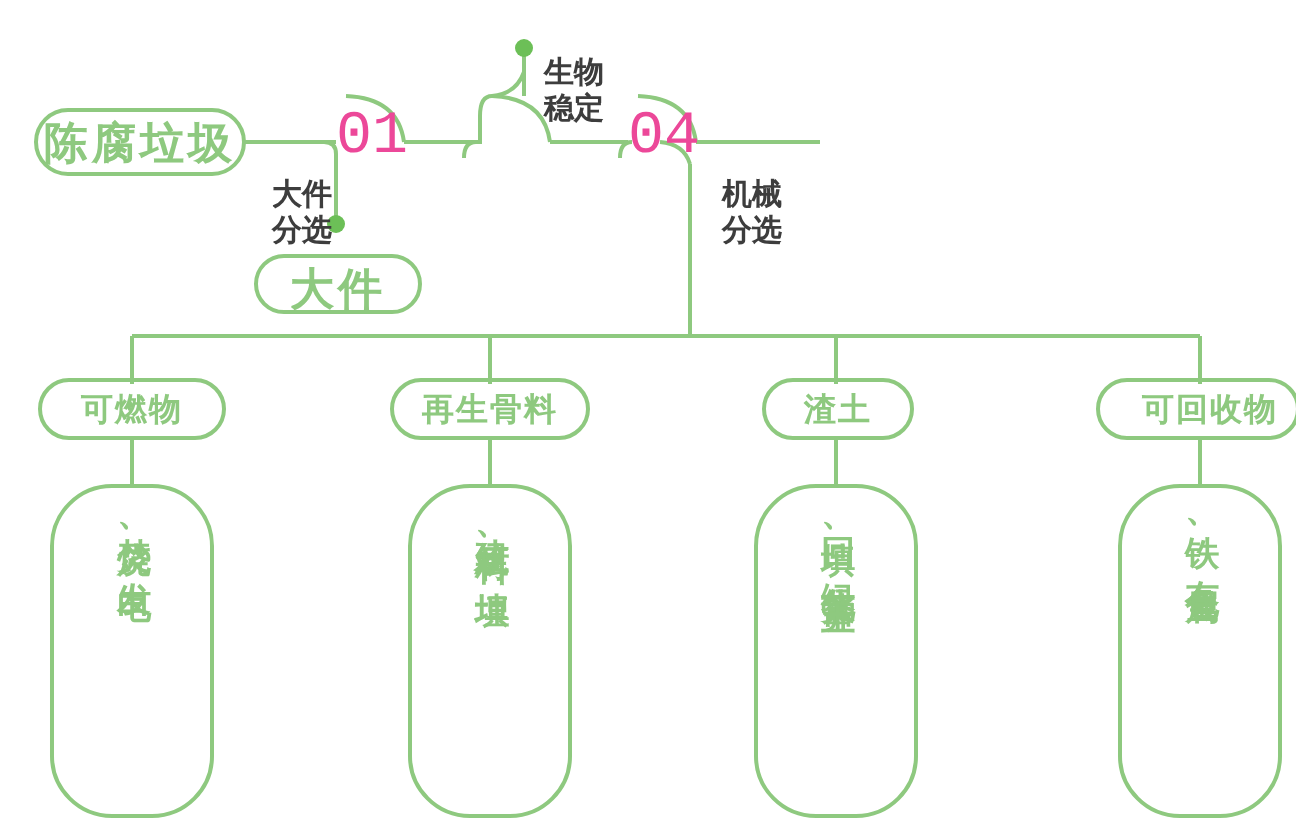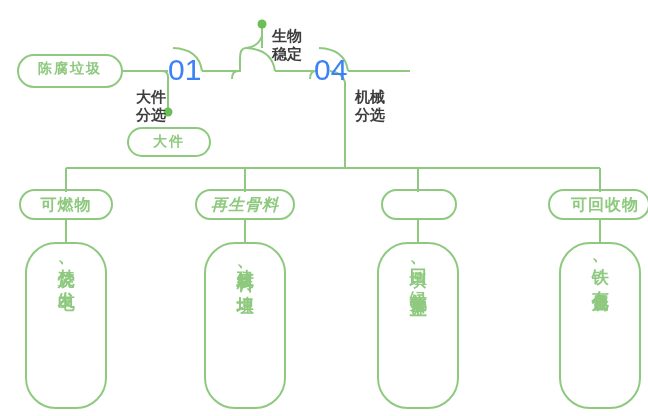--- a/index.html
+++ b/index.html
@@ -36,36 +36,36 @@
   }
   
   .annot {
     color: #3d3d3d;
     font-size: 15px;
     font-weight: 600;
     text-align: left;
   }
   
   .stage-num {
-    color: #3b82f6;
+    color: #ec4899;
     font-size: 30px;
     font-weight: 400;
     letter-spacing: 0px;
-    font-family: Liberation Sans, sans-serif;
+    font-family: Liberation Mono, monospace;
   }
   
   .pill-text {
     color: #8ec97f;
     font-size: 16px;
     font-weight: 600;
     letter-spacing: 1px;
   }
   .pill-text-lg {
     color: #8ec97f;
-    font-size: 14px;
+    font-size: 22px;
     font-weight: 600;
     letter-spacing: 2px;
   }
   
   .vbox-text {
     color: #8ec97f;
     font-size: 17px;
     font-weight: 600;
     writing-mode: vertical-rl;
     text-orientation: upright;
@@ -148,27 +148,28 @@
 
   <div class="lbl pill-text-lg" style="left:18px; top:60px; width:104px; text-align:center;">陈腐垃圾</div>
 
   <div class="lbl stage-num" style="left:168px; top:52px;">01</div>
   <div class="lbl stage-num" style="left:314px; top:52px;">04</div>
 
   <div class="lbl annot" style="left:130px; top:89px; width:42px; text-align:center;">大件
 分选</div>
   <div class="lbl annot" style="left:272px; top:0; width:42px; text-align:left;margin-top:28px;">生物
 稳定</div>
-  <div class="lbl annot" style="left:355px; top:89px; width:42px; text-align:left;">机械
+  <div class="lbl annot" style="left:355px; top:89px; width:42px; text-align:center;">机械
 分选</div>
 
   <div class="lbl pill-text-lg" style="left:128px; top:133px; width:82px; text-align:center;">大件</div>
 
   <div class="lbl pill-text" style="left:20px; top:196px; width:92px; text-align:center;">可燃物</div>
-  <div class="lbl pill-text" style="left:196px; top:196px; width:98px; text-align:center;font-style:italic;">再生骨料</div>
+  <div class="lbl pill-text" style="left:196px; top:196px; width:98px; text-align:center;">再生骨料</div>
+  <div class="lbl pill-text" style="left:382px; top:196px; width:74px; text-align:center;">渣土</div>
   <div class="lbl pill-text" style="left:549px; top:196px; width:112px; text-align:center;">可回收物</div>
 
   <div class="vwrap" style="left:26px; top:255px; width:80px; height:145px;">
     <div class="vbox-text">焚烧、发电</div>
   </div>
   <div class="vwrap" style="left:205px; top:255px; width:80px; height:145px;">
     <div class="vbox-text">建筑材料、填埋</div>
   </div>
   <div class="vwrap" style="left:378px; top:255px; width:80px; height:145px;">
     <div class="vbox-text">回填、绿化营养土</div>

